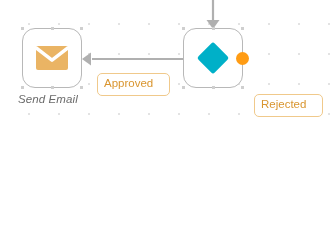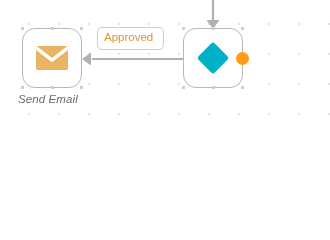--- a/index.html
+++ b/index.html
@@ -104,23 +104,24 @@
 
   
   .edge-label {
     position: absolute;
     background: #ffffff;
     border: 1.2px solid #f0c98b;
     border-radius: 5px;
     color: #d9952f;
     font-size: 11.5px;
     line-height: 1;
-    padding: 4px 10px 5px 6px;
+    padding: 4px 16px 5px 6px;
     white-space: nowrap;
     box-sizing: border-box;
+    margin-top: 46px;
   }
   #label-approved { left: 97px; top: 27px; }
   #label-rejected { left: 254px; top: 48px; }
 </style>
 </head>
 <body>
 
 <div id="canvas">
 
   <svg id="edge-layer" width="330" height="138" viewBox="0 0 330 138">
@@ -163,14 +164,15 @@
 
     <svg class="diamond-icon" viewBox="0 0 38 38">
       <rect x="7.5" y="7.5" width="23" height="23" rx="2.5" ry="2.5" transform="rotate(45 19 19)" fill="#00b0c8"></rect>
     </svg>
   </div>
 
   <div id="port-rejected"></div>
 
   <div class="edge-label" id="label-approved">Approved</div>
 
+  <div class="edge-label" id="label-rejected">Rejected</div>
 
 </div>
 
 </body></html>

